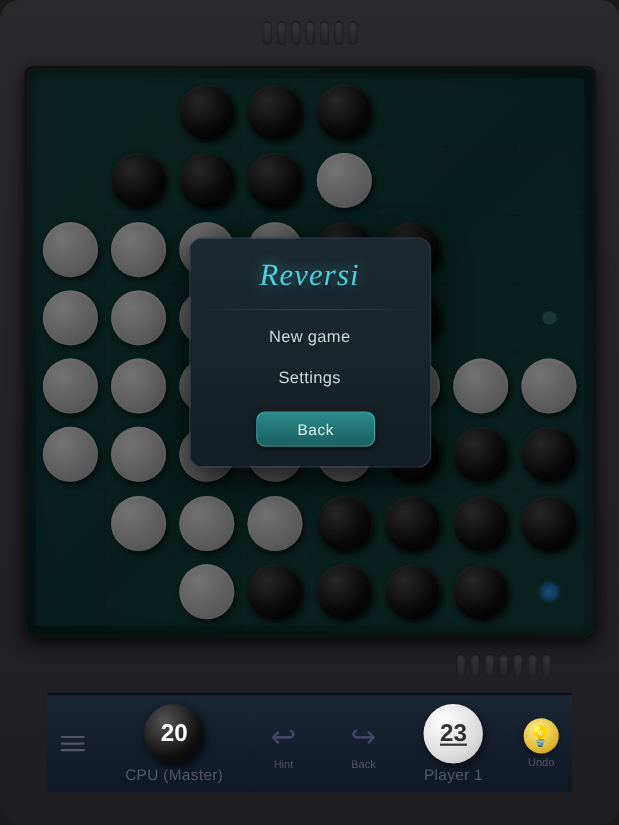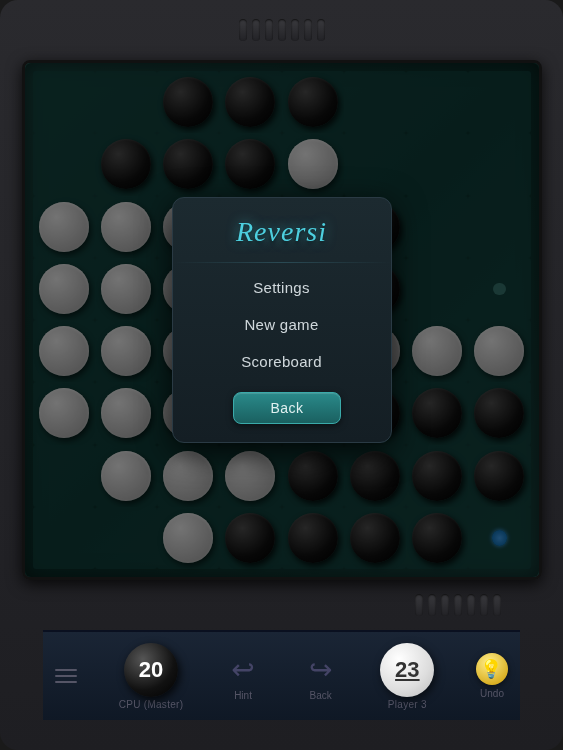--- a/index.html
+++ b/index.html
@@ -226,21 +226,21 @@
       box-shadow: 2px 3px 8px rgba(0,0,0,0.8);
     }
     .score-circle.white-score {
       background: radial-gradient(circle at 35% 30%, #fff, #ddd 60%, #bbb);
       color: #333;
       box-shadow: 2px 3px 8px rgba(0,0,0,0.6);
       text-decoration: underline;
     }
 
     .player-label {
-      font-size: 10px;
+      font-size: 14px;
       color: #556;
       letter-spacing: 0.3px;
     }
 
     .action-btn {
       display: flex;
       flex-direction: column;
       align-items: center;
       gap: 3px;
       cursor: pointer;
@@ -457,23 +457,22 @@
       <div class="cell">
         <div class="piece black"></div>
       </div>
       <div class="cell">
         <div class="piece dot-blue"></div>
       </div>
       <div class="modal-overlay">
       <div class="modal">
         <div class="modal-title">Reversi</div>
         <div class="modal-divider"></div>
+        <div class="menu-item">New game</div>
         <div class="menu-item">Settings</div>
-        <div class="menu-item">New game</div>
-        <div class="menu-item">Scoreboard</div>
         <button class="back-btn">Back</button>
       </div>
     </div>
   </div>
 
   <div class="bottom-vent">
     <div class="vent-lines">
       <div class="vent-line"></div>
       <div class="vent-line"></div>
       <div class="vent-line"></div>
@@ -510,21 +509,21 @@
       <div class="action-icon">
         <span class="arrow-redo">↪</span>
       </div>
       <span class="action-label">Back</span>
     </div>
 
     <div class="score-player">
       <div class="score-circle white-score">
         <span>23</span>
       </div>
-      <span class="player-label">Player 3</span>
+      <span class="player-label">Player 1</span>
     </div>
 
     <div class="action-btn">
       <div class="hint-icon">💡</div>
       <span class="action-label">Undo</span>
     </div>
   </div>
 
 </div>
 

